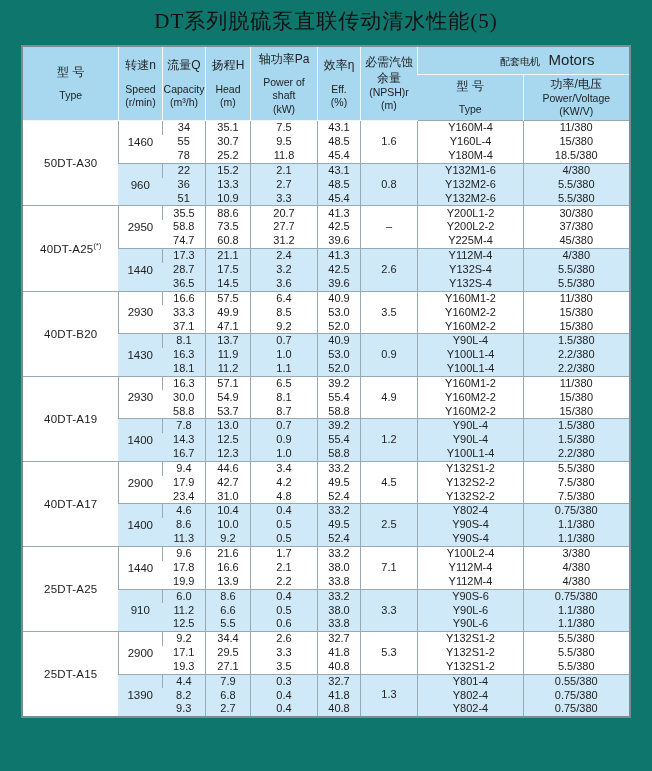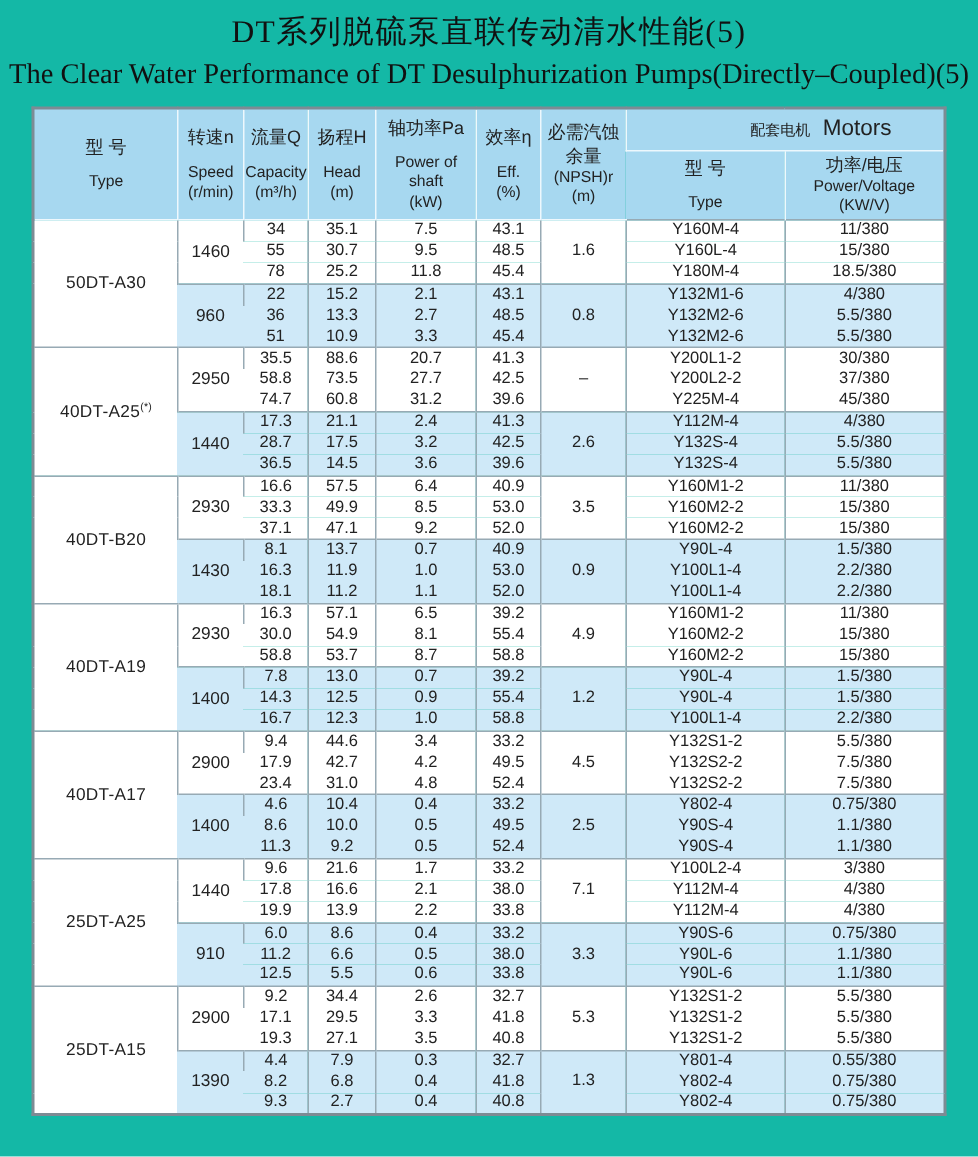--- a/index.html
+++ b/index.html
@@ -6,21 +6,21 @@
     --header-bg:#a7d8f0;
     --alt-bg:#cfe9f8;
     --grid:#97aab4;
     --outer:#7d8b94;
     --hdr-line:#eef8fd;
     --ink:#222;
   }
   *{margin:0;padding:0;box-sizing:border-box;}
   html,body{background:#fff;}
   .page{
-    width:652px;height:771px;background:#14b8a6;position:relative;
+    width:652px;height:771px;background:#0f766e;position:relative;
     font-family:"Liberation Sans",sans-serif;color:var(--ink);overflow:hidden;
   }
   .title-zh{
     font-family:"Liberation Serif",serif;font-weight:400;font-size:21px;
     text-align:center;padding-top:7px;letter-spacing:1px;color:#111;
   }
   .title-en{
     font-family:"Liberation Serif",serif;font-weight:400;font-size:19px;
     text-align:center;margin-top:4px;color:#111;
   }
@@ -53,21 +53,20 @@
   tbody tr.shaded td{background:var(--alt-bg);}
   td.model-cell{font-size:11.5px;letter-spacing:0.2px;background:#fff !important;}
   td.model-cell sup{font-size:7px;}
   td.speed-cell{font-size:11.5px;}
 </style>
 </head>
 <body>
 
 <div class="page">
   <div class="title-zh">DT系列脱硫泵直联传动清水性能(5)</div>
-  <div class="title-en">The Clear Water Performance of DT  Desulphurization Pumps(Directly–Coupled)(5)</div>
 
   <table class="spec">
     <colgroup>
       <col class="c-type">
         <col class="c-speed">
         <col class="c-cap">
         <col class="c-head">
       <col class="c-pow">
         <col class="c-eff">
         <col class="c-npsh">

